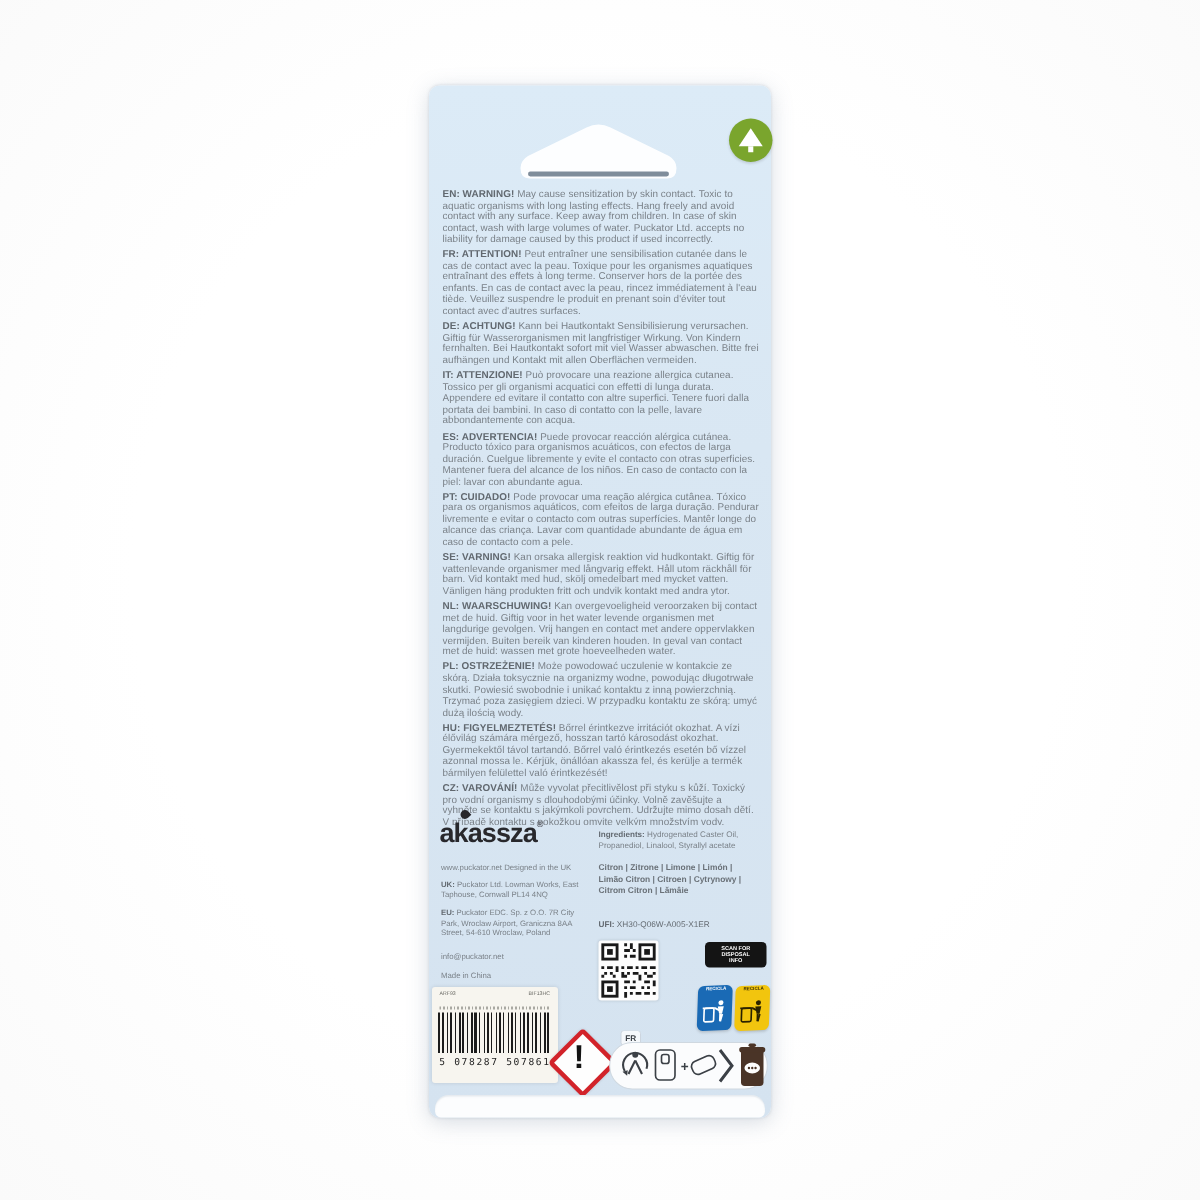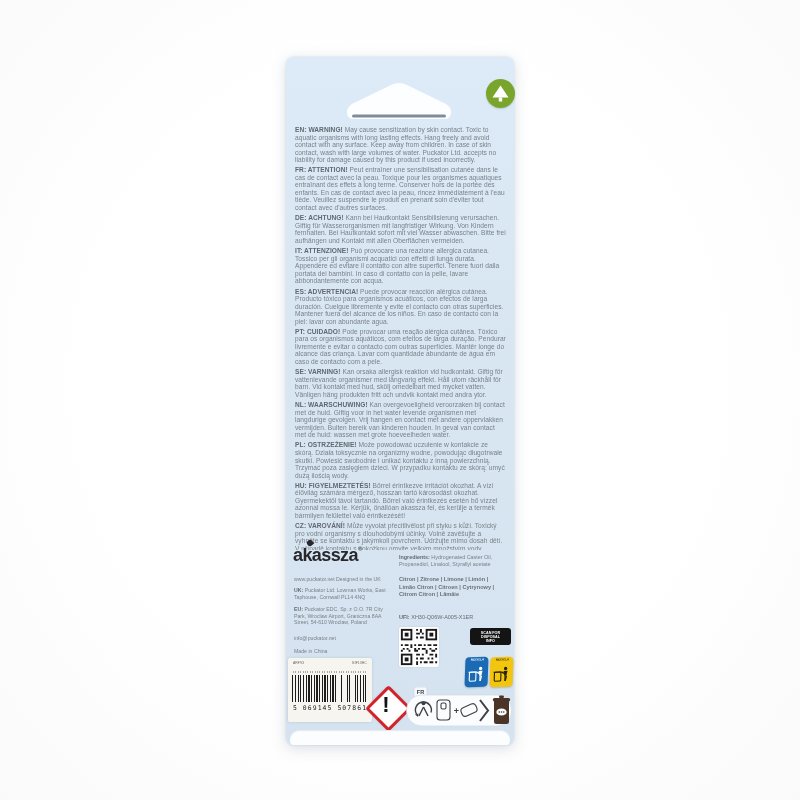--- a/index.html
+++ b/index.html
@@ -170,21 +170,21 @@
       </svg>
     </div>
 
     <div class="bclabel">
       <div class="bccodes">
         <span class="cl">ARF93</span>
         <span class="cr">BIF13HC</span>
       </div>
       <div class="tinyline"></div>
       <div class="bars"></div>
-      <div class="ean">5 069145 507861</div>
+      <div class="ean">5 078287 507861</div>
     </div>
 
     <div class="ghs">
       <div class="diamond"></div>
       <div class="ex">!</div>
     </div>
 
     <svg class="triman" viewBox="0 0 106 42">
       <rect x="8" y="0" width="13" height="10" rx="2" fill="#f5f8fb" stroke="#c9d3dc" stroke-width="0.6"></rect>
       <text x="14.5" y="7.2" font-size="5.5" font-weight="bold" fill="#3b4046" text-anchor="middle" font-family="Liberation Sans, sans-serif">FR</text>

